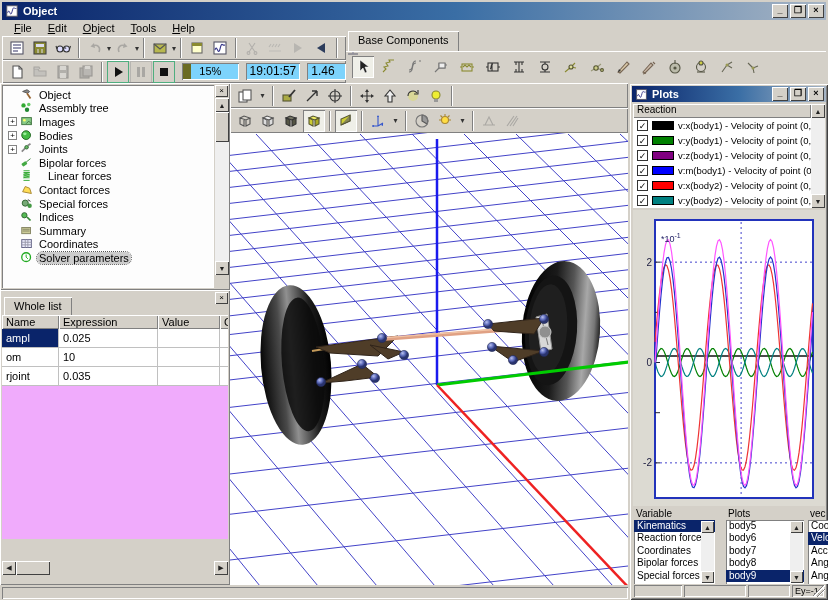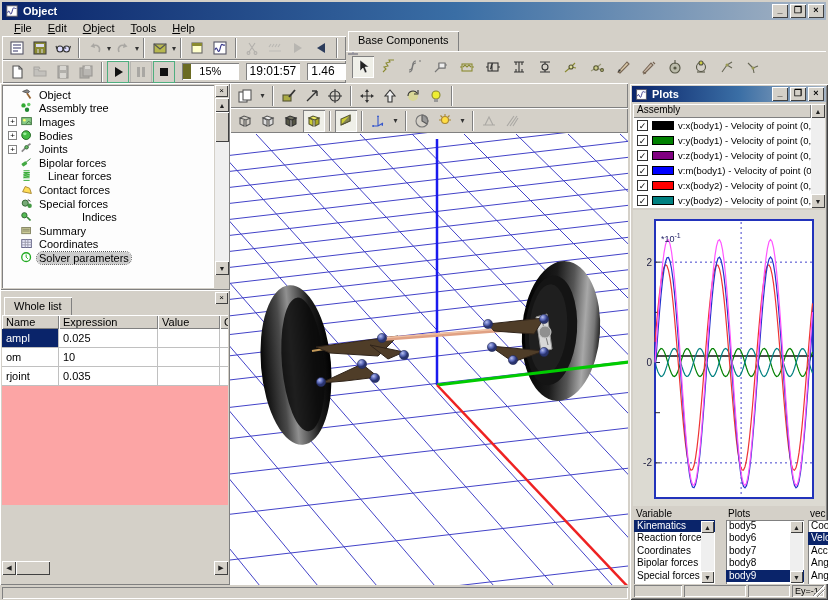--- a/index.html
+++ b/index.html
@@ -1,21 +1,21 @@
 <!DOCTYPE html>
 <html><head>
 <meta charset="utf-8">
 <style>
 *{margin:0;padding:0;box-sizing:border-box;font-family:"Liberation Sans",sans-serif}
 html,body{width:828px;height:600px}
 body{position:relative;background:#d4d0c8;overflow:hidden;font-size:11px;color:#000}
 .abs{position:absolute}
 .raised{background:#d4d0c8;box-shadow:inset 1px 1px 0 #fff,inset -1px -1px 0 #808080}
 .raised2{background:#d4d0c8;box-shadow:inset 1px 1px 0 #fff,inset -1px -1px 0 #404040,inset 2px 2px 0 #d4d0c8,inset -2px -2px 0 #808080}
-.sunken{background:#ffffff;box-shadow:inset 1px 1px 0 #808080,inset -1px -1px 0 #fff}
+.sunken{background:#7dd3fc;box-shadow:inset 1px 1px 0 #808080,inset -1px -1px 0 #fff}
 .titlebar{background:linear-gradient(90deg,#0a246a 0%,#3a6ea5 55%,#a6b4c4 100%);color:#fff;font-weight:bold;display:flex;align-items:center;padding-left:3px;gap:4px}
 .tbtns{margin-left:auto;display:flex;gap:2px;padding-right:2px}
 .tbtn{width:16px;height:14px;background:#d4d0c8;box-shadow:inset 1px 1px 0 #fff,inset -1px -1px 0 #404040;color:#000;font-size:9px;line-height:13px;text-align:center;font-weight:bold}
 .menubar{display:flex;align-items:center;padding-left:4px}
 .menu-item{display:inline-block;padding:2px 8px}
 .menu-item::first-letter{text-decoration:underline}
 .tb{display:flex;align-items:center;padding-left:4px;gap:1px}
 .btn{width:22px;height:22px;display:flex;align-items:center;justify-content:center;flex:0 0 auto}
 .btn.disabled{opacity:.45;filter:grayscale(1)}
 .btn.active{box-shadow:inset 1px 1px 0 #808080,inset -1px -1px 0 #fff;background:#efefe8}
@@ -386,21 +386,21 @@
               <path d="M9 3l3 2" stroke="#333"></path>
             </svg></span>
           <span style="padding: 0px 2px;">Special forces</span>
         </div>
         <div class="treerow">
           <div style="width: 9px; flex: 0 0 9px;"></div>
           <span class="tico"><svg width="14" height="14" viewBox="0 0 16 16" fill="none" stroke-width="1.1">
               <circle cx="5" cy="6" r="3" fill="#5b5" stroke="#363"></circle>
               <path d="M8 8l4 4" stroke="#383" stroke-width="2"></path>
             </svg></span>
-          <span style="padding: 0px 2px; margin-left: 43px;">Indices</span>
+          <span style="padding: 0px 2px;">Indices</span>
         </div>
         <div class="treerow">
           <div style="width: 9px; flex: 0 0 9px;"></div>
           <span class="tico"><svg width="14" height="14" viewBox="0 0 16 16" fill="none" stroke-width="1.1">
               <rect x="2" y="4" width="10" height="7" fill="#cc9" stroke="#886"></rect>
               <path d="M3 6h8M3 8h8" stroke="#886"></path>
             </svg></span>
           <span style="padding: 0px 2px;">Summary</span>
         </div>
         <div class="treerow">
@@ -426,21 +426,21 @@
     <div class="track" style="width:14px;height:149px">
         <div class="sb" style="width:14px;height:30px"></div>
       </div>
     <div class="sb" style="width:14px;height:14px">▼</div>
   </div>
 </div>
 
 <div class="abs raised" style="left:0;top:290px;width:230px;height:295px">
   <div class="closebox abs" style="right:2px;top:2px">×</div>
   <div class="abs tab" style="left:4px;top:7px;height:18px"><span>Whole list</span></div>
-  <div class="abs" style="left:2px;top:25px;width:226px;height:190px;background:#fca5a5;overflow:hidden">
+  <div class="abs" style="left:2px;top:25px;width:226px;height:224px;background:#f0abfc;overflow:hidden">
     <div id="wlhead" style="display:flex">
         <div class="th" style="width: 57px; flex: 0 0 57px;">Name</div>
         <div class="th" style="width: 99px; flex: 0 0 99px;">Expression</div>
         <div class="th" style="width: 62px; flex: 0 0 62px;">Value</div>
         <div class="th" style="width: 40px; flex: 0 0 40px;">Comm</div>
       </div>
     <div id="wlbody">
         <div style="display: flex; height: 19px;">
           <div class="td sel" style="width: 57px; flex: 0 0 57px; line-height: 17px;">ampl</div>
           <div class="td" style="width: 99px; flex: 0 0 99px; line-height: 17px;">0.025</div>
@@ -696,21 +696,21 @@
           <rect x="2" y="2" width="12" height="12" fill="#fff" stroke="#556"></rect>
           <path d="M3 10c2-7 3 7 5-1s2-3 5-4" stroke="#338" fill="none"></path>
         </svg></span>
     <span>Plots</span>
     <span class="tbtns">
       <span class="tbtn">_</span>
       <span class="tbtn">❐</span>
       <span class="tbtn">×</span>
     </span>
   </div>
-  <div class="abs raised" style="left:3px;top:20px;width:178px;height:14px;font-size:10px;padding-left:4px"><span>Assembly</span></div>
+  <div class="abs raised" style="left:3px;top:20px;width:178px;height:14px;font-size:10px;padding-left:4px"><span>Reaction</span></div>
   <div class="sb abs" style="left:181px;top:20px;width:14px;height:14px">▲</div>
   <div id="varlist" class="abs" style="left:3px;top:34px;width:178px;height:90px;background:#fff;overflow:hidden">
       <div class="vrow">
         <div class="cb">✓</div>
         <div class="sw" style="background: rgb(0, 0, 0);"></div>
         <span class="vlab">v:x(body1) - Velocity of point (0,0,0) ...</span>
       </div>
       <div class="vrow">
         <div class="cb">✓</div>
         <div class="sw" style="background: rgb(0, 128, 0);"></div>

